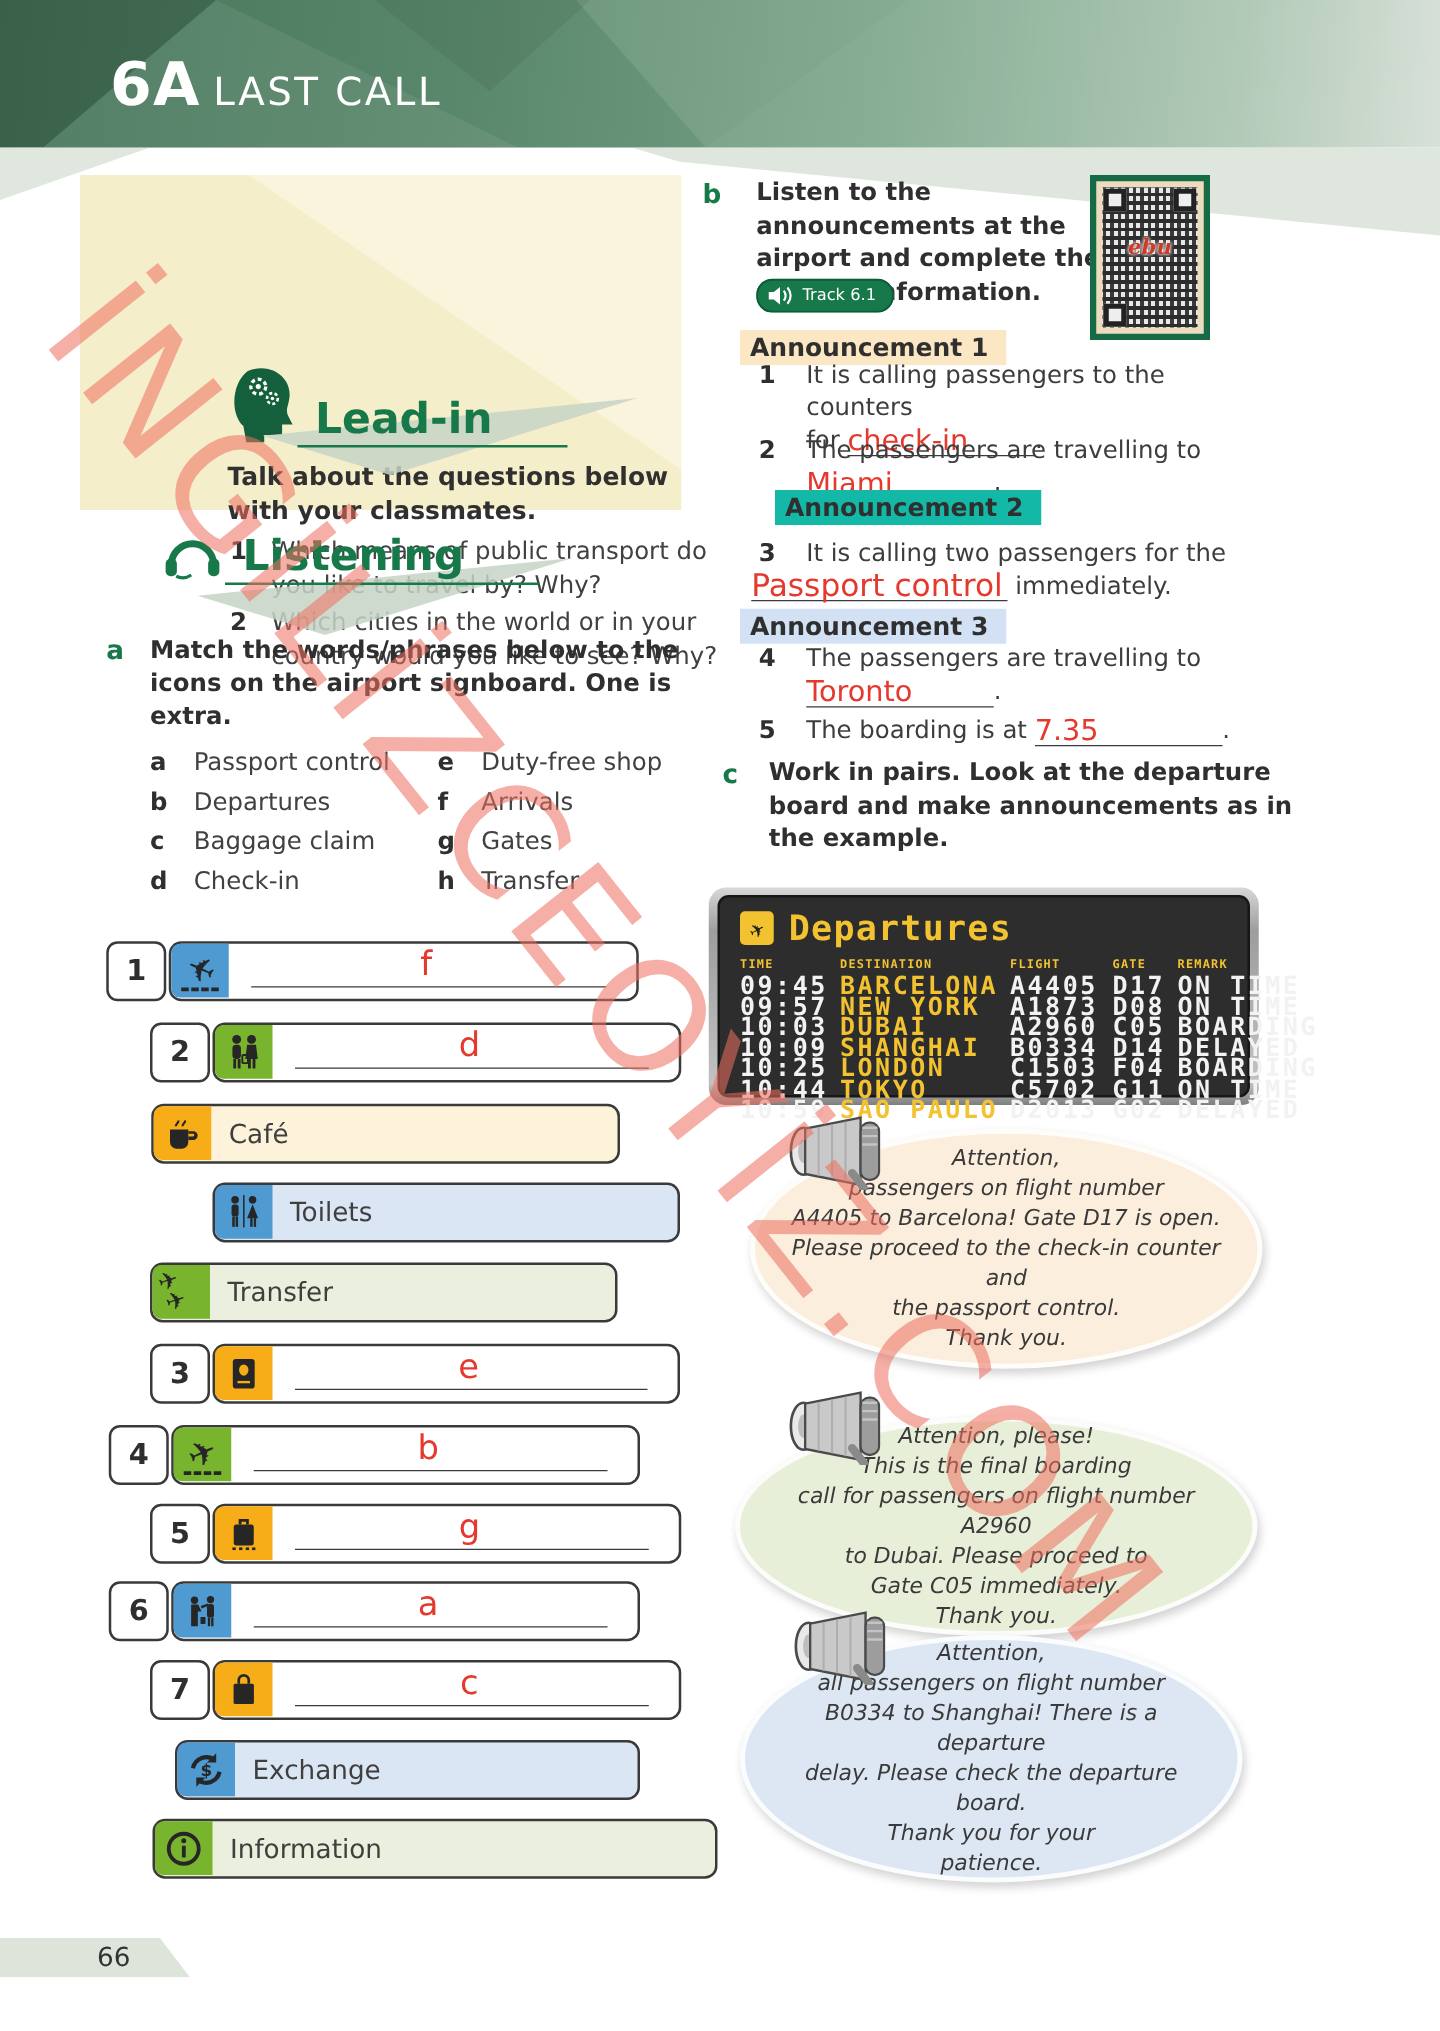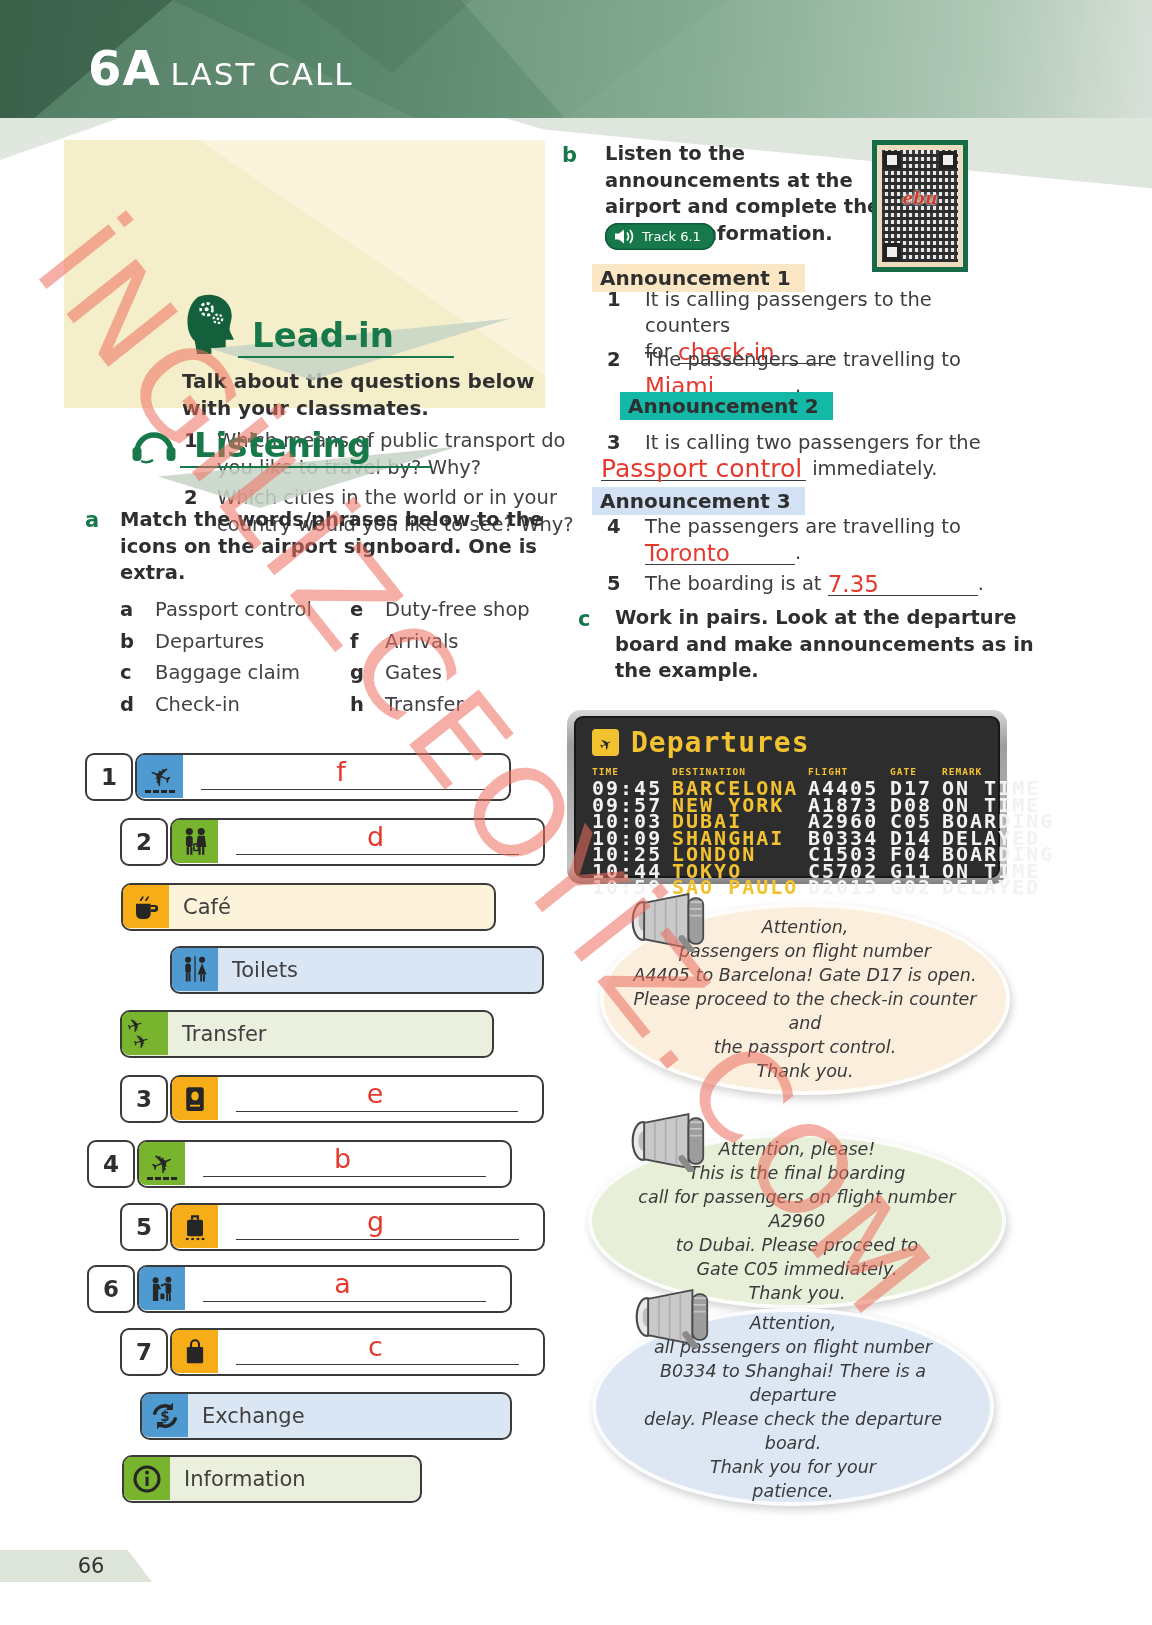--- a/index.html
+++ b/index.html
@@ -72,21 +72,21 @@
   .srow:nth-child(2){top:818px;}  .srow:nth-child(2) .numbox{left:120px;} .srow:nth-child(2) .sbox{left:170px;width:375px;}
   .srow:nth-child(3){top:883px;}  .srow:nth-child(3) .sbox{left:121px;width:375px;}
   .srow:nth-child(4){top:946px;}  .srow:nth-child(4) .sbox{left:170px;width:374px;}
   .srow:nth-child(5){top:1010px;} .srow:nth-child(5) .sbox{left:120px;width:374px;}
   .srow:nth-child(6){top:1075px;} .srow:nth-child(6) .numbox{left:120px;} .srow:nth-child(6) .sbox{left:170px;width:374px;}
   .srow:nth-child(7){top:1140px;} .srow:nth-child(7) .numbox{left:87px;}  .srow:nth-child(7) .sbox{left:137px;width:375px;}
   .srow:nth-child(8){top:1203px;} .srow:nth-child(8) .numbox{left:120px;} .srow:nth-child(8) .sbox{left:170px;width:375px;}
   .srow:nth-child(9){top:1265px;} .srow:nth-child(9) .numbox{left:87px;}  .srow:nth-child(9) .sbox{left:137px;width:375px;}
   .srow:nth-child(10){top:1328px;}.srow:nth-child(10) .numbox{left:120px;}.srow:nth-child(10) .sbox{left:170px;width:375px;}
   .srow:nth-child(11){top:1392px;}.srow:nth-child(11) .sbox{left:140px;width:372px;}
-  .srow:nth-child(12){top:1455px;}.srow:nth-child(12) .sbox{left:122px;width:300px;}
+  .srow:nth-child(12){top:1455px;}.srow:nth-child(12) .sbox{left:122px;width:452px;}
 
   
   .gplane{font-size:27px;color:#262626;line-height:1;display:inline-block;}
   .land .gplane{transform:scaleX(-1) rotate(-24deg);}
   .off .gplane{transform:rotate(-24deg);}
   .ground{position:absolute;left:8px;right:8px;bottom:5px;border-bottom:3px dashed #262626;}
   .ic-transfer{position:relative;width:100%;height:100%;}
   .ic-transfer span{position:absolute;font-size:19px;color:#262626;transform:rotate(-18deg);line-height:1;}
   .ic-transfer .p1{left:5px;top:4px;} .ic-transfer .p2{left:11px;top:20px;}
 

